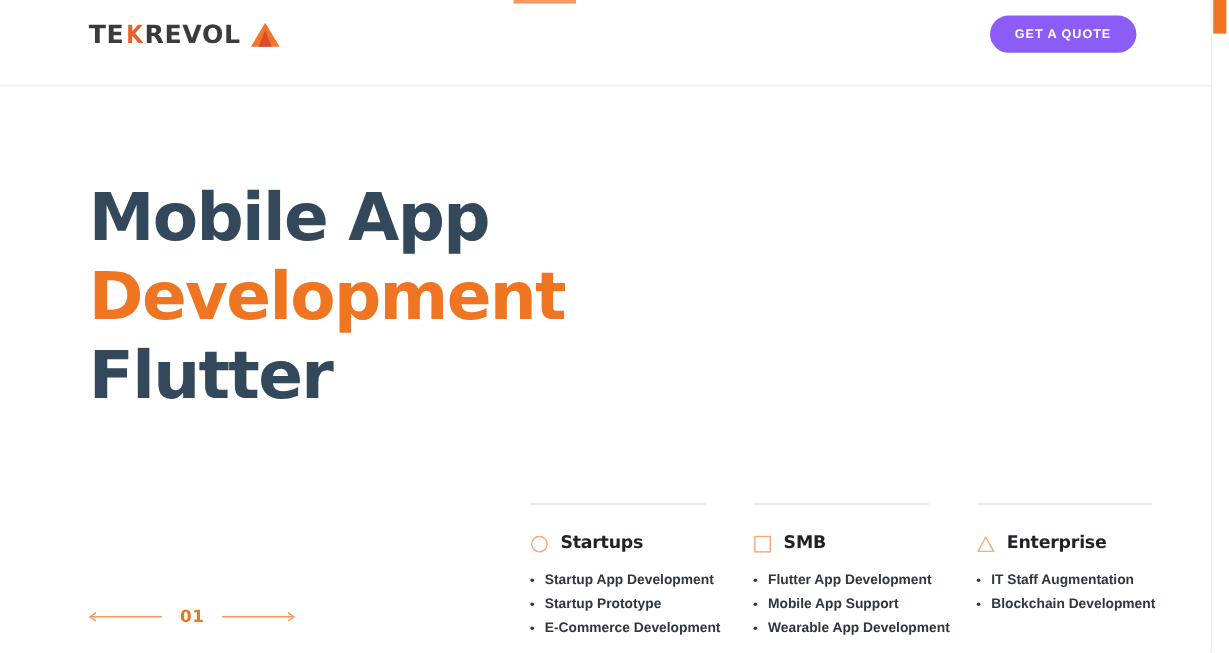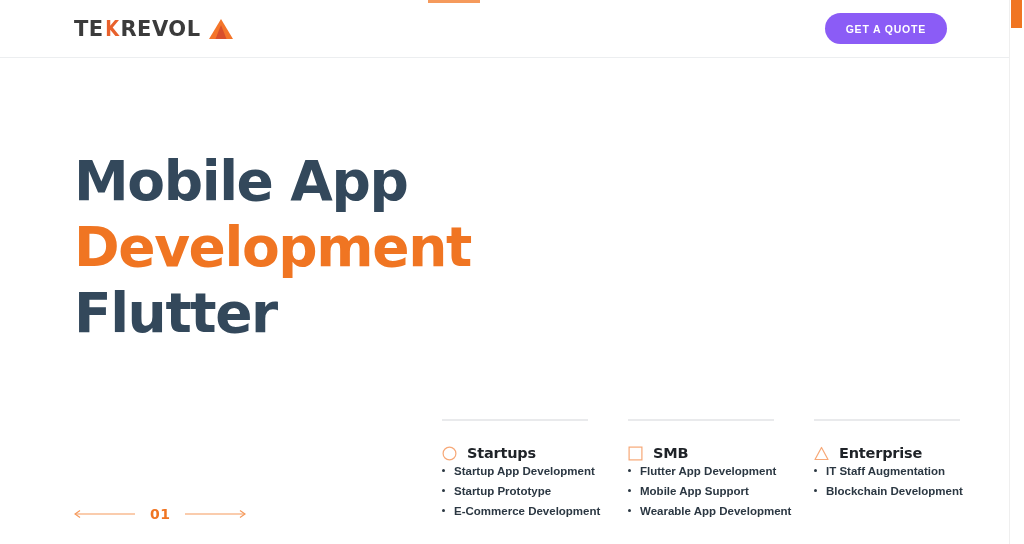--- a/index.html
+++ b/index.html
@@ -26,21 +26,21 @@
     left:428px; top:0;
     width:52px; height:3px;
     background:#f59a5c;
     z-index:6;
   }
 
   
   .header {
     position:absolute;
     left:0; top:0;
-    width:1009px; height:58px;
+    width:1009px; height:72px;
     background:#ffffff;
     border-bottom:1px solid #eceef0;
     display:flex;
     align-items:center;
     z-index:5;
   }
 
   
   .logo {
     position:absolute;
@@ -187,20 +187,21 @@
   .col { width:186px; padding-right:26px; }
   .col-rule {
     width:146px; height:2px;
     background:#e9eaec;
     margin-bottom:24px;
   }
   .col-head {
     display:flex;
     align-items:center;
     gap:10px;
+    margin-bottom:13px;
     text-align:center;
   }
   .col-icon { width:15px; height:15px; flex:0 0 auto; display:block; }
   .col-title {
     font-family:"DejaVu Sans", sans-serif;
     font-weight:bold;
     font-size:14.5px;
     color:#1f2328;
     letter-spacing:-0.2px;
   }

